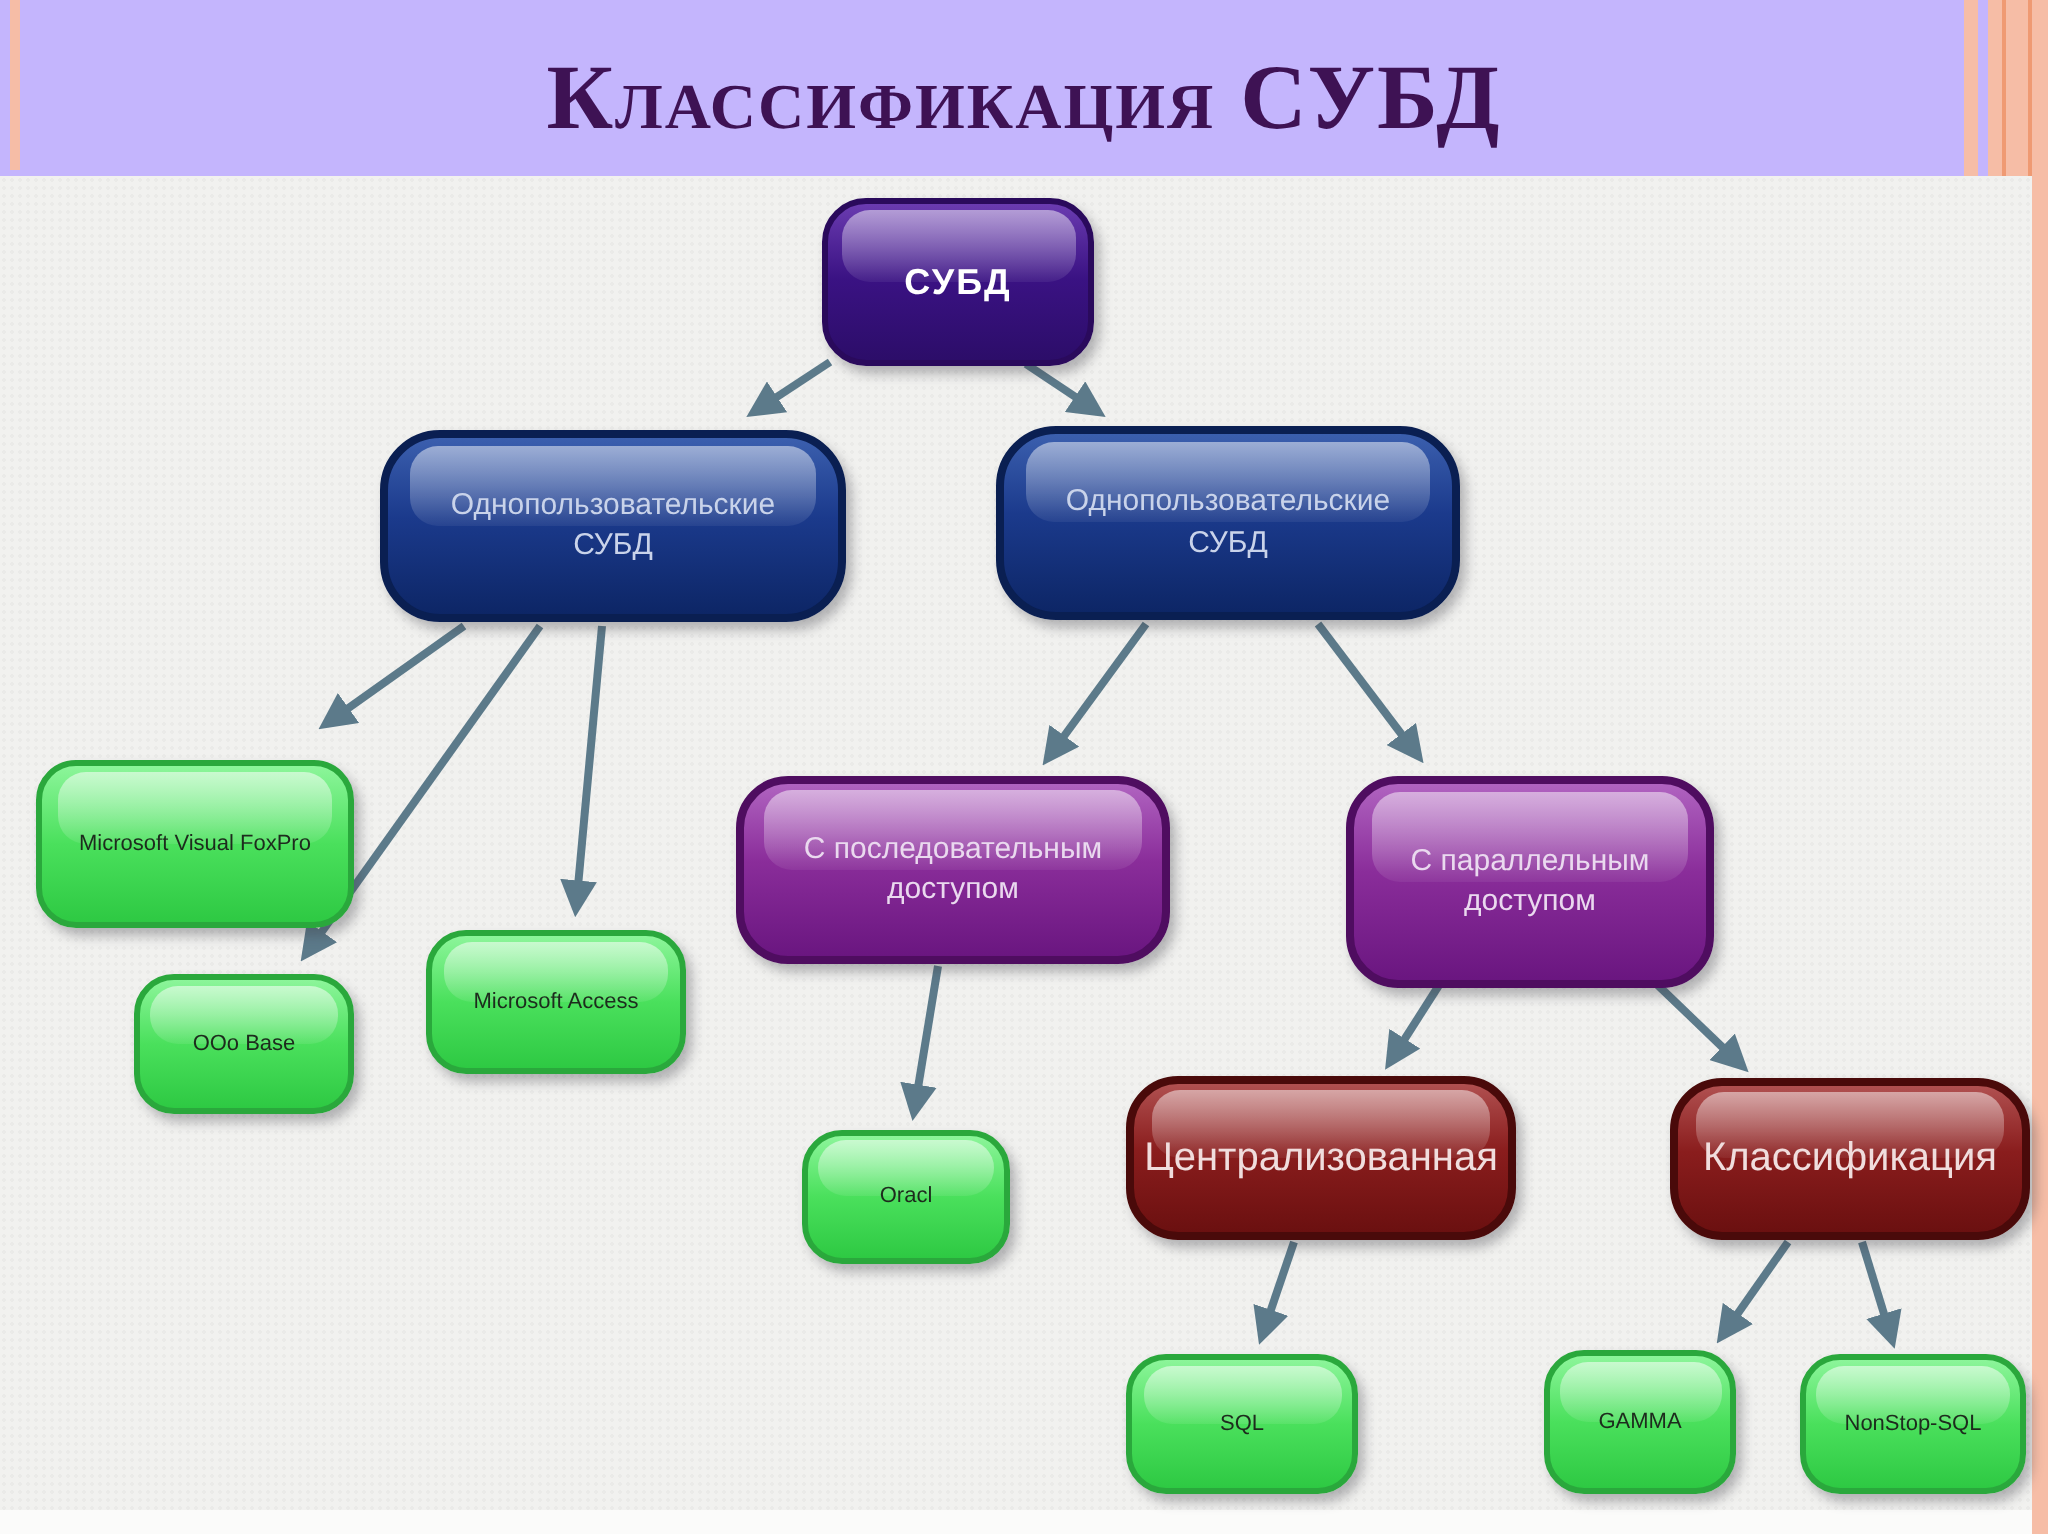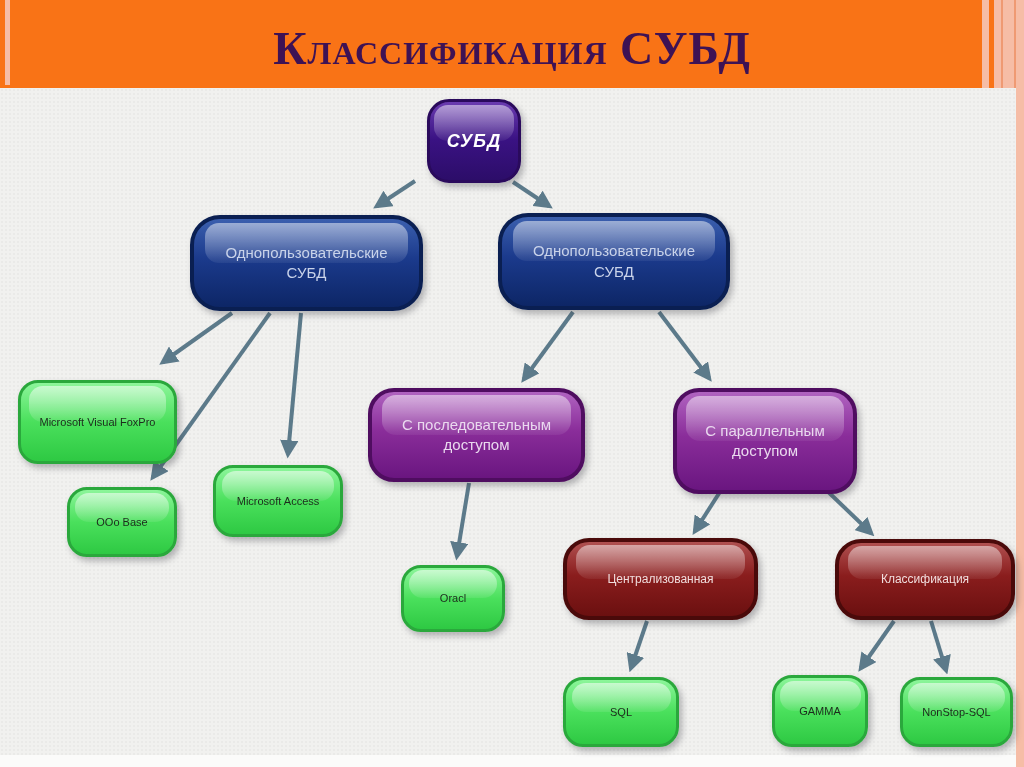--- a/index.html
+++ b/index.html
@@ -1,21 +1,21 @@
 <!DOCTYPE html>
 <html><head>
 <meta charset="utf-8">
 <style>
   * { margin:0; padding:0; box-sizing:border-box; }
   html,body { width:1024px; height:767px; }
   body { position:relative; width:1024px; height:767px; overflow:hidden;
          font-family:"Liberation Sans", sans-serif; background:#ffffff; }
 
   
-  .header { position:absolute; left:0; top:0; width:1024px; height:88px; background:#f97316; }
+  .header { position:absolute; left:0; top:0; width:1024px; height:88px; background:#c4b5fd; }
   .slide-title { position:absolute; left:0; top:22px; width:1024px; text-align:center;
                  font-family:"Liberation Serif", serif; font-variant:small-caps; font-weight:700;
                  font-size:46px; letter-spacing:1px; }
   .stripe { position:absolute; }
 
   
   .canvas { position:absolute; left:0; top:88px; width:1016px; height:679px;
             background-color:#f1f1ef;
             background-image:radial-gradient(rgba(120,120,120,0.06) 1px, transparent 1px);
             background-size:4px 4px; }
@@ -32,21 +32,21 @@
   .node .lbl { position:relative; z-index:1; padding:2px 10px; line-height:1.35; }
 
   .node-root    { background:linear-gradient(#6a3bb0 0%, #3a1283 48%, #2c0d69 100%);
                   border:3px solid #2a0a5c; border-radius:22px; color:#ffffff;
                   font-size:18px; font-weight:bold; letter-spacing:1px; }
   .node-navy    { background:linear-gradient(#3b5fae 0%, #1b3a8c 45%, #0d2666 100%);
                   border:4px solid #0a1f52; border-radius:30px; color:#c9d3ea; font-size:15px; }
   .node-purple  { background:linear-gradient(#b063c0 0%, #8a2d9a 45%, #6a1680 100%);
                   border:4px solid #4f0d60; border-radius:26px; color:#ead9ef; font-size:15px; }
   .node-darkred { background:linear-gradient(#b05050 0%, #8a1d1d 45%, #6b1010 100%);
-                  border:4px solid #4a0a0a; border-radius:26px; color:#f0dddd; font-size:12px; }
+                  border:4px solid #4a0a0a; border-radius:26px; color:#f0dddd; font-size:20px; }
   .node-green   { background:linear-gradient(#8cf59a 0%, #4ae05c 50%, #2ec943 100%);
                   border:3px solid #2aa83c; border-radius:20px; color:#1d2b1d; font-size:11px; }
   .node-green .gloss { background:linear-gradient(rgba(255,255,255,0.55), rgba(255,255,255,0.08)); }
 </style>
 </head>
 <body>
 
 <div class="header">
   <div class="slide-title" style="color: rgb(62, 18, 84);">Классификация СУБД</div>
   <div class="stripe" style="left: 5px; top: 0px; width: 5px; height: 85px; background: rgb(246, 189, 166);"></div>
@@ -78,21 +78,21 @@
       <line x1="469" y1="483" x2="457" y2="556" stroke="#5c7a8a" stroke-width="4" marker-end="url(#arrowhead)"></line>
       <line x1="725" y1="484" x2="695" y2="531" stroke="#5c7a8a" stroke-width="4" marker-end="url(#arrowhead)"></line>
       <line x1="821" y1="485" x2="871" y2="533" stroke="#5c7a8a" stroke-width="4" marker-end="url(#arrowhead)"></line>
       <line x1="647" y1="621" x2="631" y2="668" stroke="#5c7a8a" stroke-width="4" marker-end="url(#arrowhead)"></line>
       <line x1="894" y1="621" x2="861" y2="668" stroke="#5c7a8a" stroke-width="4" marker-end="url(#arrowhead)"></line>
       <line x1="931" y1="621" x2="946" y2="670" stroke="#5c7a8a" stroke-width="4" marker-end="url(#arrowhead)"></line>
     </g>
 </svg>
 
 <div id="nodes">
-    <div class="node node-root" style="left: 427px; top: 99px; width: 94px; height: 84px; font-style: italic;">
+    <div class="node node-root" style="left: 411px; top: 99px; width: 136px; height: 84px;">
       <div class="gloss"></div>
       <span class="lbl">СУБД</span>
     </div>
     <div class="node node-navy" style="left: 190px; top: 215px; width: 233px; height: 96px;">
       <div class="gloss"></div>
       <span class="lbl">Однопользовательские СУБД</span>
     </div>
     <div class="node node-navy" style="left: 498px; top: 213px; width: 232px; height: 97px;">
       <div class="gloss"></div>
       <span class="lbl">Однопользовательские СУБД</span>

